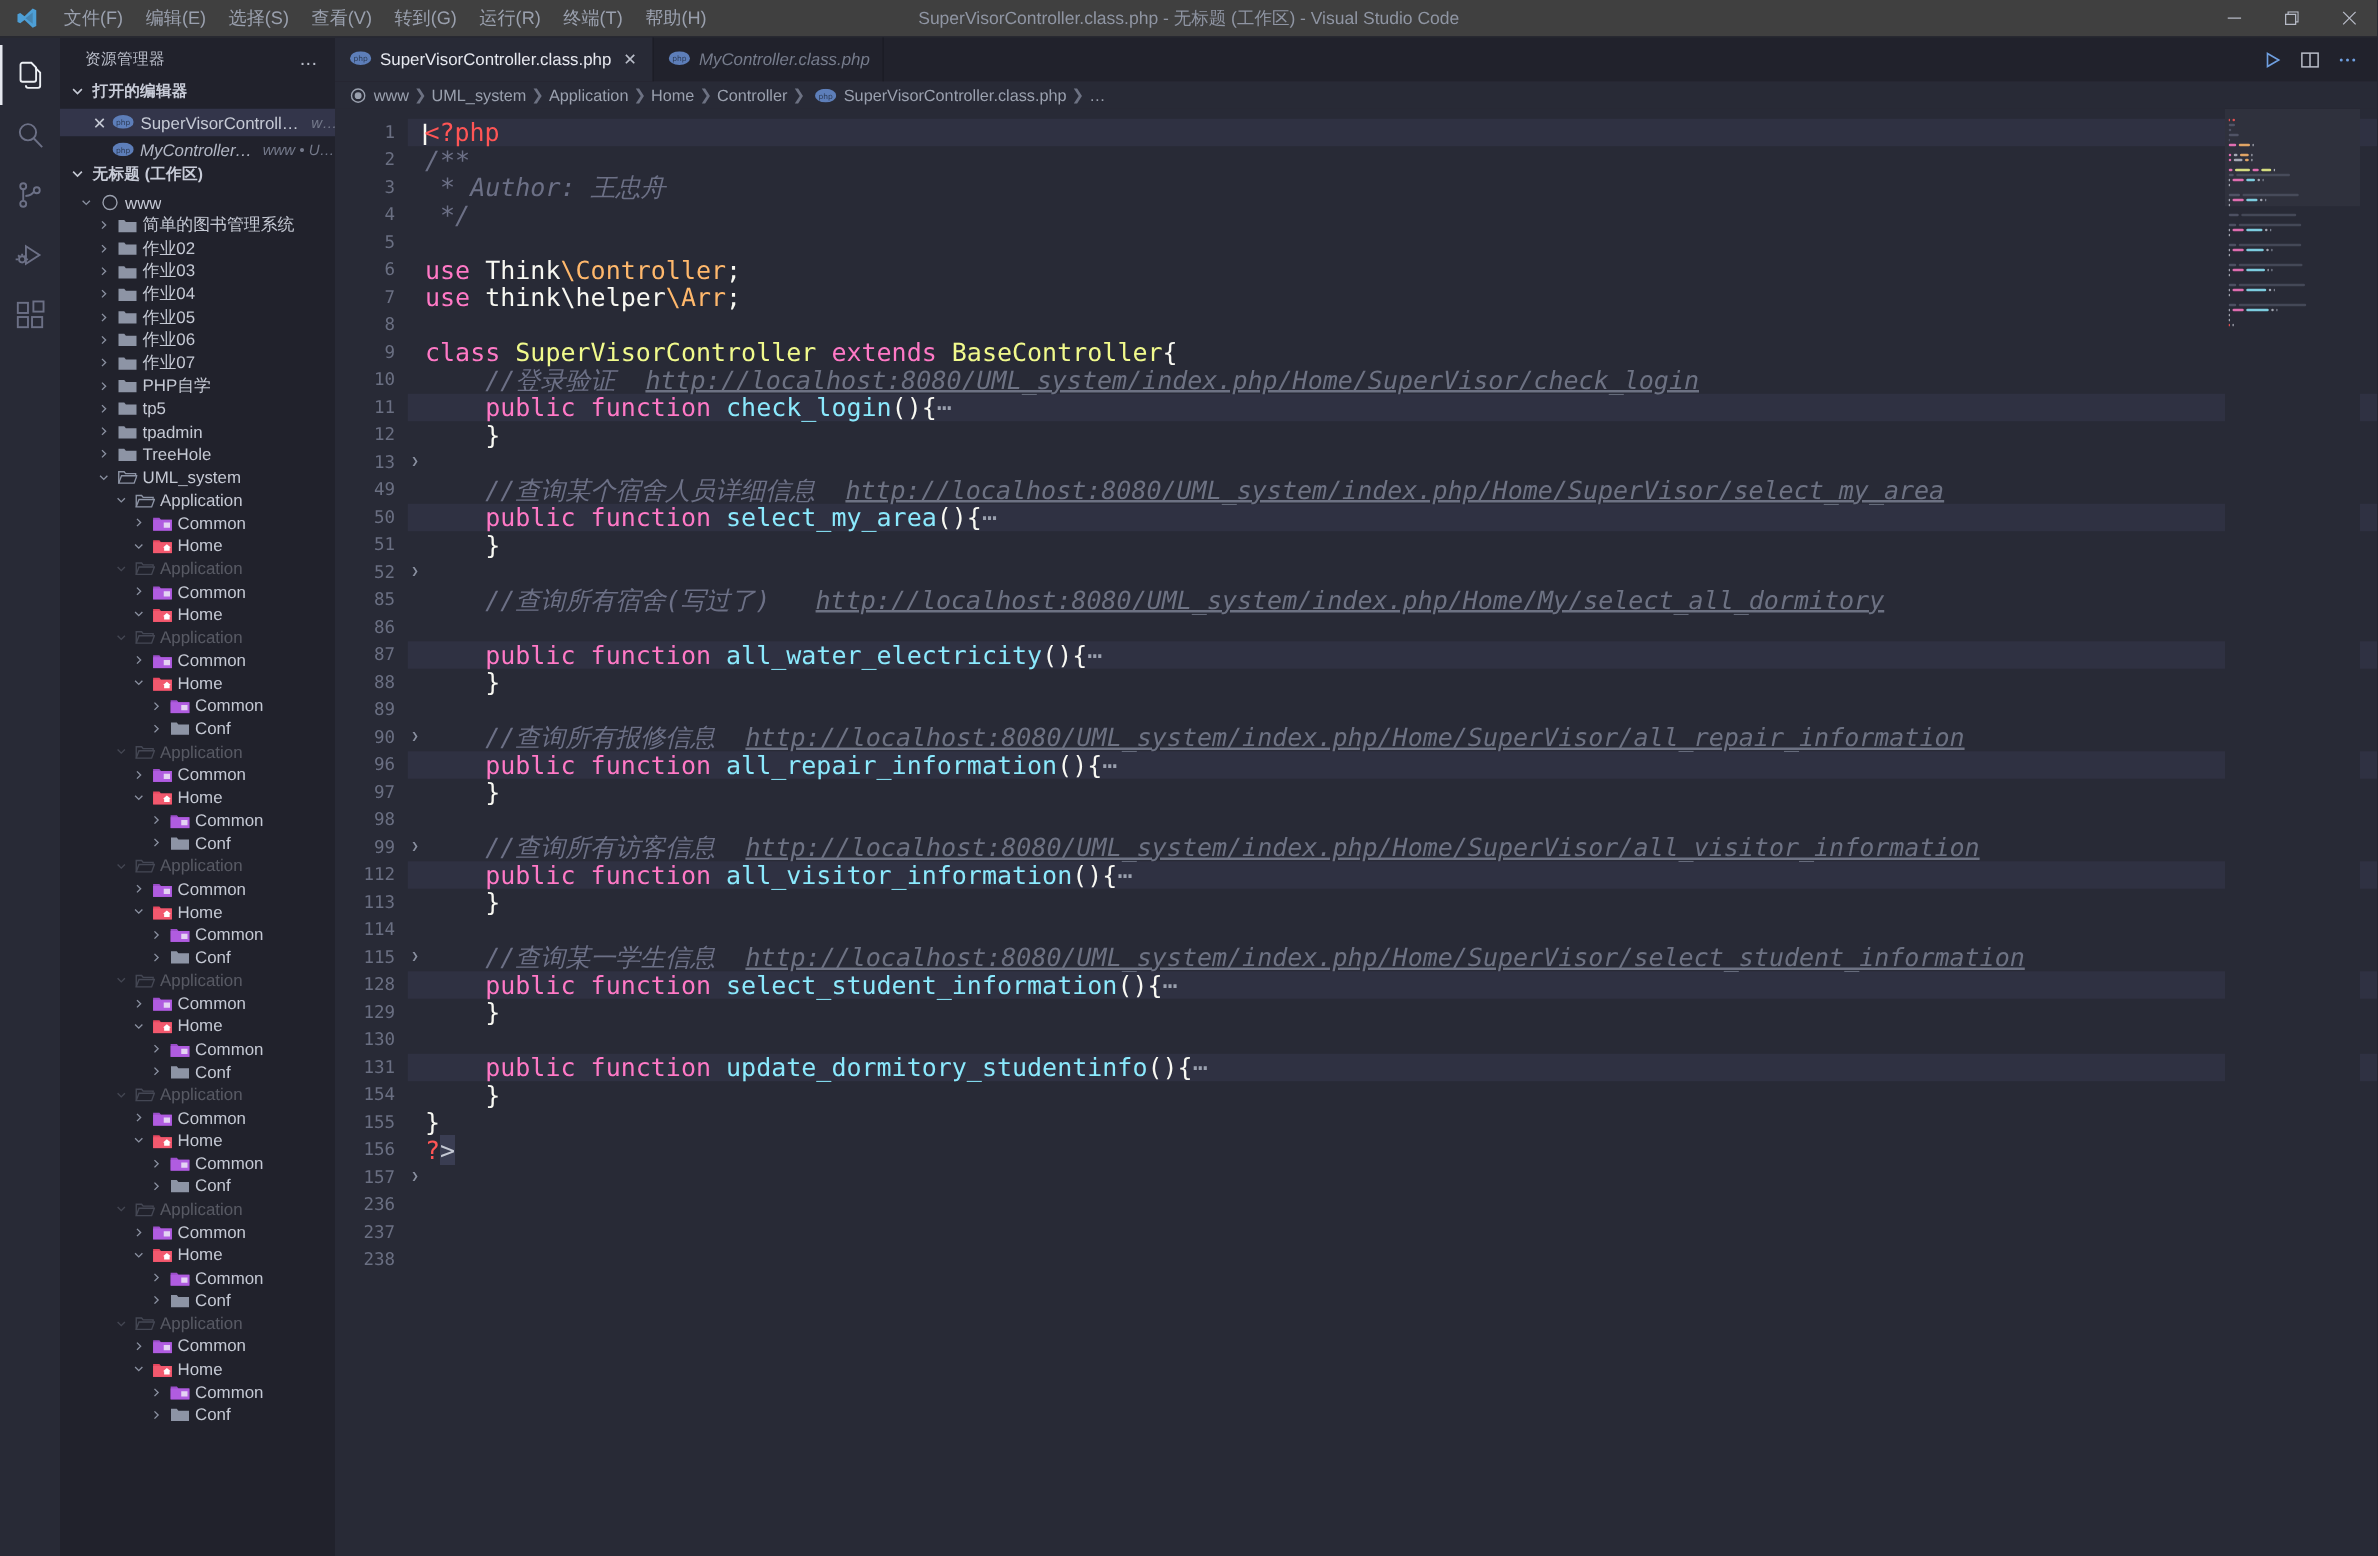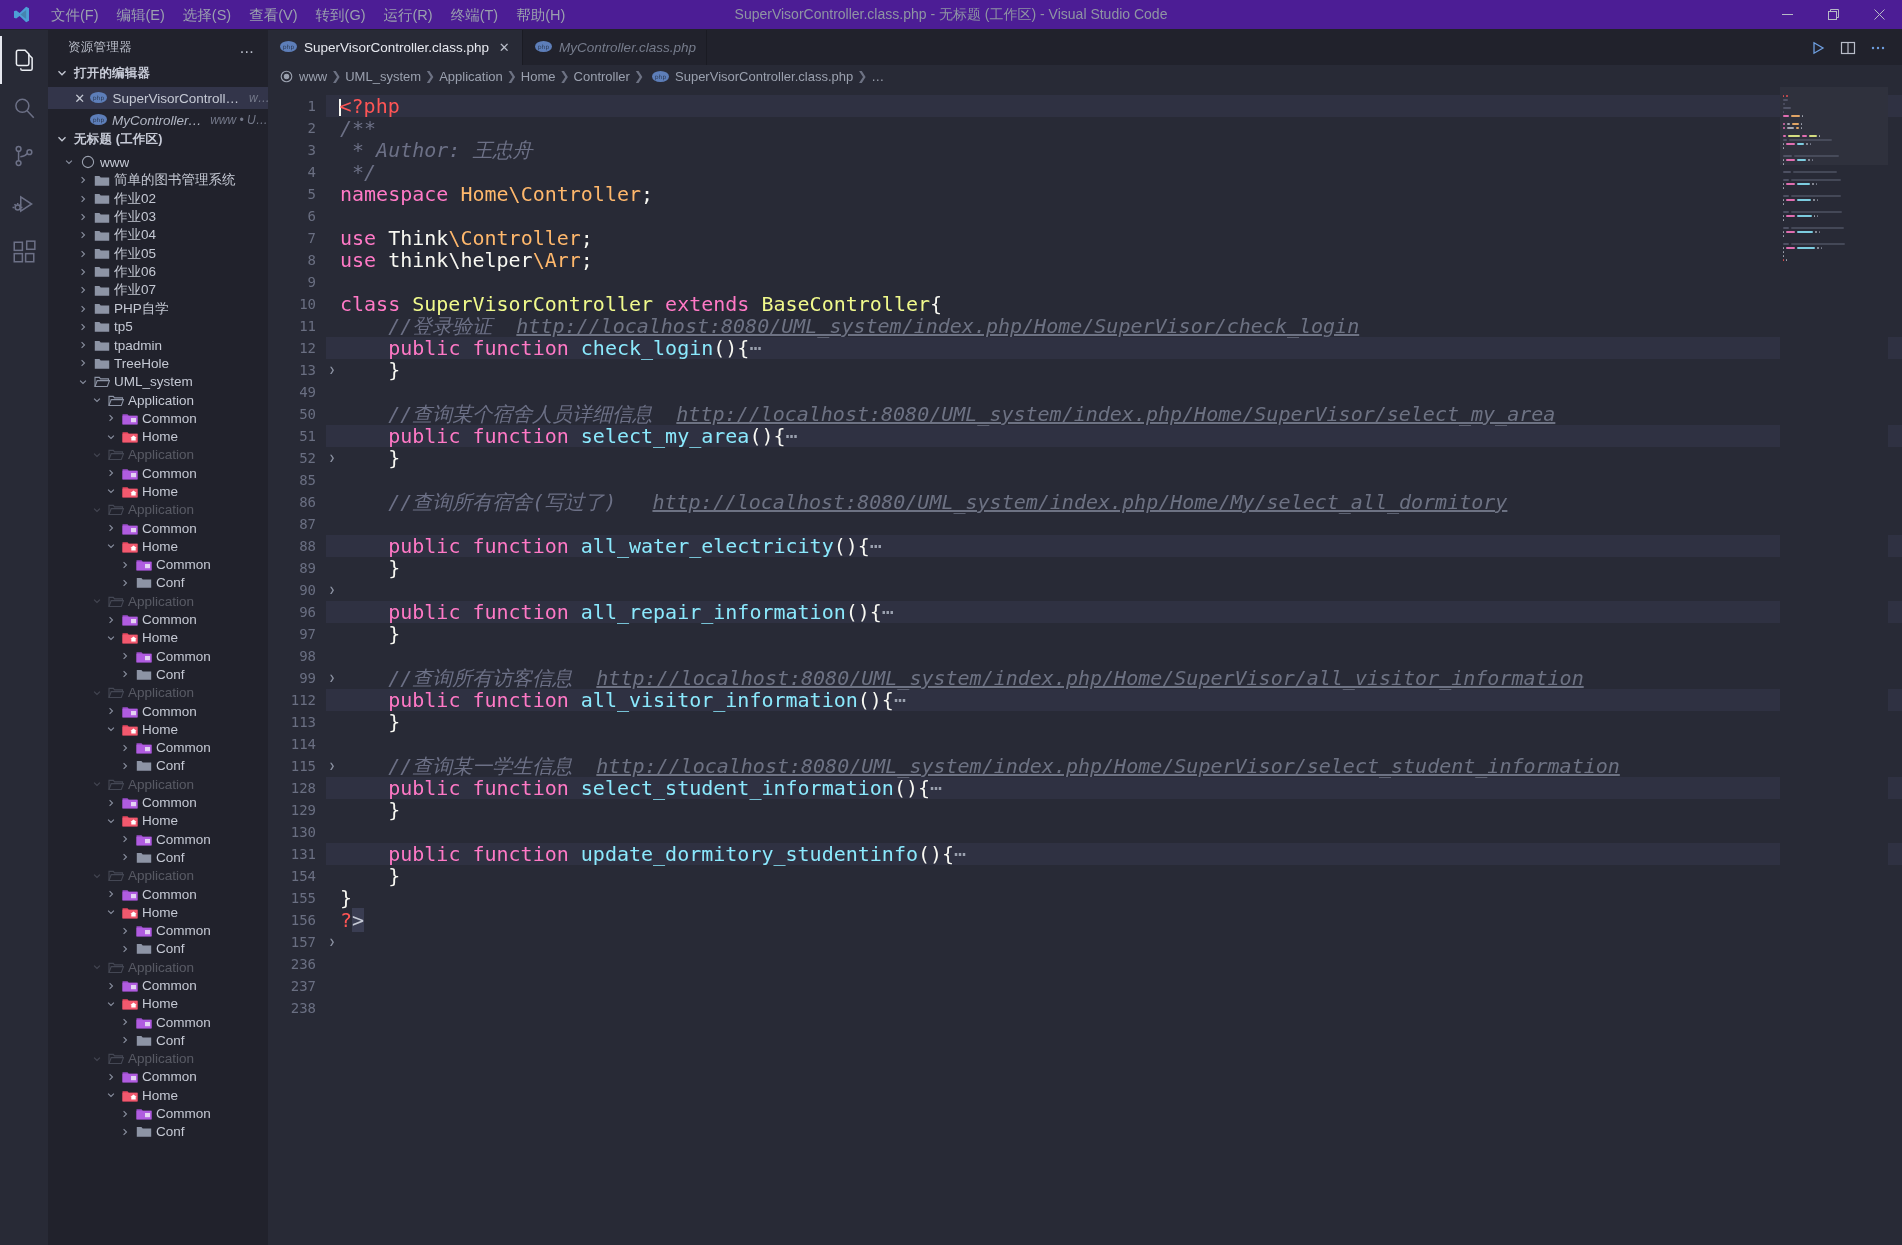--- a/index.html
+++ b/index.html
@@ -8,21 +8,21 @@
     background:#1e1f29;
     font-family:"Liberation Sans", sans-serif;
     font-size:14px;
     color:#c5c9d4;
     -webkit-font-smoothing:antialiased;
   }
   .app{ width:1902px; height:1245px; display:flex; flex-direction:column; }
 
   
   .titlebar{
-    height:30px; background:#4c1d95; display:flex; align-items:center;
+    height:30px; background:#404040; display:flex; align-items:center;
     flex:0 0 30px; position:relative; border-bottom:1px solid #21222c;
   }
   .vscode-logo{ width:42px; display:flex; align-items:center; justify-content:center; }
   .vscode-logo svg{ width:19px; height:19px; }
   .menubar{ display:flex; align-items:center; height:30px; }
   .menu-item{
     padding:0 9px; height:30px; line-height:30px; font-size:14.5px;
     color:#9aa0ae; cursor:default; white-space:nowrap;
   }
   .title-center{
@@ -1175,39 +1175,39 @@
             <div class="gl">157<span class="fold">❯</span></div>
             <div class="gl">236</div>
             <div class="gl">237</div>
             <div class="gl">238</div>
           </div>
         <div class="code">
             <div class="ln hl"><span class="cursor"></span><span class="t-tag">&lt;</span><span class="t-tag">?php</span></div>
             <div class="ln"><span class="t-cmt">/**</span></div>
             <div class="ln"><span class="t-cmt"> * Author: 王忠舟</span></div>
             <div class="ln"><span class="t-cmt"> */</span></div>
-            <div class="ln"><span class="t-kw">namespace </span><span class="t-ns">Home\Controller</span><span class="t-plain">;</span></div>
             <div class="ln">&nbsp;</div>
             <div class="ln"><span class="t-kw">use </span><span class="t-plain">Think</span><span class="t-ns">\Controller</span><span class="t-plain">;</span></div>
             <div class="ln"><span class="t-kw">use </span><span class="t-plain">think\helper</span><span class="t-ns">\Arr</span><span class="t-plain">;</span></div>
             <div class="ln">&nbsp;</div>
             <div class="ln"><span class="t-kw">class </span><span class="t-cls">SuperVisorController</span><span class="t-kw"> extends </span><span class="t-cls">BaseController</span><span class="t-plain">{</span></div>
             <div class="ln"><span class="t-cmt">    //登录验证  </span><span class="t-url">http://localhost:8080/UML_system/index.php/Home/SuperVisor/check_login</span></div>
             <div class="ln hl"><span class="t-plain">    </span><span class="t-kw">public function </span><span class="t-fn">check_login</span><span class="t-plain">(){</span><span class="t-dots">⋯</span></div>
             <div class="ln"><span class="t-plain">    }</span></div>
             <div class="ln">&nbsp;</div>
             <div class="ln"><span class="t-cmt">    //查询某个宿舍人员详细信息  </span><span class="t-url">http://localhost:8080/UML_system/index.php/Home/SuperVisor/select_my_area</span></div>
             <div class="ln hl"><span class="t-plain">    </span><span class="t-kw">public function </span><span class="t-fn">select_my_area</span><span class="t-plain">(){</span><span class="t-dots">⋯</span></div>
             <div class="ln"><span class="t-plain">    }</span></div>
             <div class="ln">&nbsp;</div>
             <div class="ln"><span class="t-cmt">    //查询所有宿舍(写过了)   </span><span class="t-url">http://localhost:8080/UML_system/index.php/Home/My/select_all_dormitory</span></div>
             <div class="ln">&nbsp;</div>
             <div class="ln hl"><span class="t-plain">    </span><span class="t-kw">public function </span><span class="t-fn">all_water_electricity</span><span class="t-plain">(){</span><span class="t-dots">⋯</span></div>
             <div class="ln"><span class="t-plain">    }</span></div>
             <div class="ln">&nbsp;</div>
+            <div class="ln"><span class="t-cmt">    //查询所有报修信息  </span><span class="t-url">http://localhost:8080/UML_system/index.php/Home/SuperVisor/all_repair_information</span></div>
             <div class="ln hl"><span class="t-plain">    </span><span class="t-kw">public function </span><span class="t-fn">all_repair_information</span><span class="t-plain">(){</span><span class="t-dots">⋯</span></div>
             <div class="ln"><span class="t-plain">    }</span></div>
             <div class="ln">&nbsp;</div>
             <div class="ln"><span class="t-cmt">    //查询所有访客信息  </span><span class="t-url">http://localhost:8080/UML_system/index.php/Home/SuperVisor/all_visitor_information</span></div>
             <div class="ln hl"><span class="t-plain">    </span><span class="t-kw">public function </span><span class="t-fn">all_visitor_information</span><span class="t-plain">(){</span><span class="t-dots">⋯</span></div>
             <div class="ln"><span class="t-plain">    }</span></div>
             <div class="ln">&nbsp;</div>
             <div class="ln"><span class="t-cmt">    //查询某一学生信息  </span><span class="t-url">http://localhost:8080/UML_system/index.php/Home/SuperVisor/select_student_information</span></div>
             <div class="ln hl"><span class="t-plain">    </span><span class="t-kw">public function </span><span class="t-fn">select_student_information</span><span class="t-plain">(){</span><span class="t-dots">⋯</span></div>
             <div class="ln"><span class="t-plain">    }</span></div>

